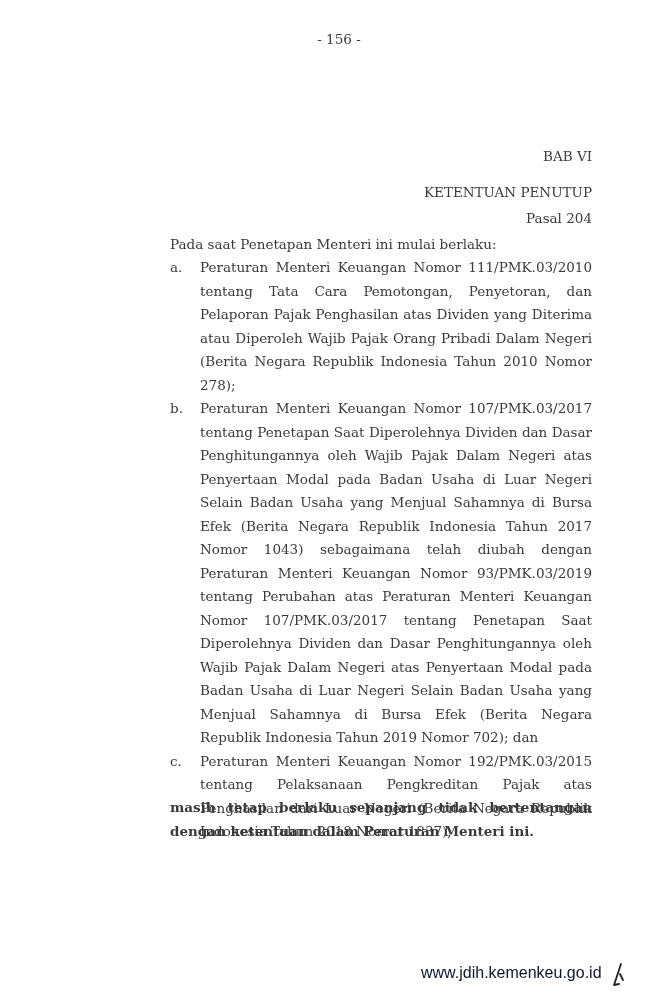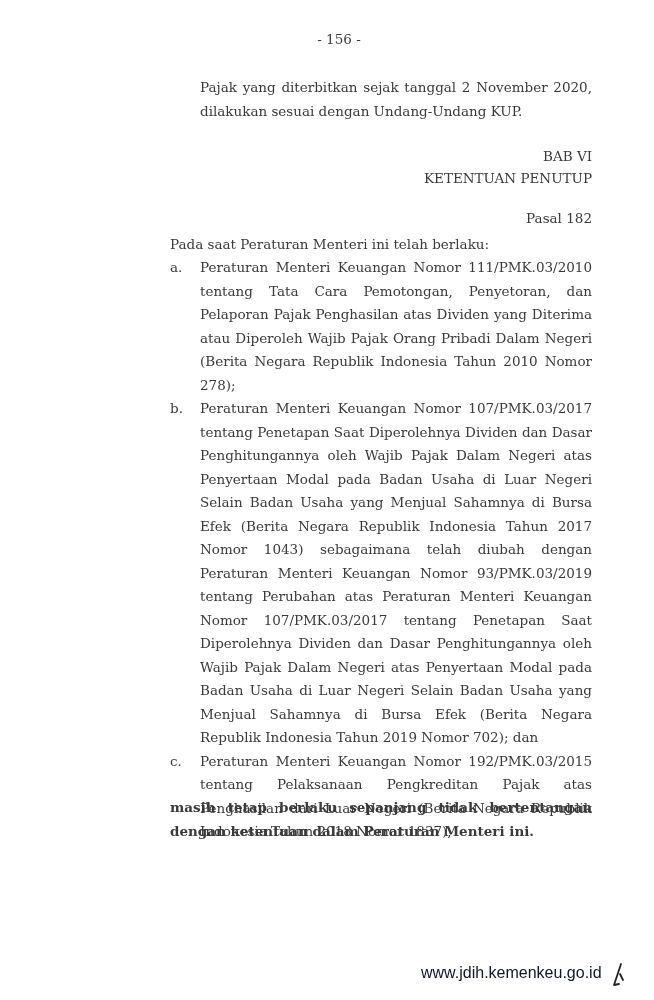--- a/index.html
+++ b/index.html
@@ -42,21 +42,21 @@
       width: 392px;
     }
     .center {
       position: absolute;
       left: 170px;
       width: 422px;
       text-align: right;
       font-size: 13.5px;
     }
     .bab { top: 148px; }
-    .bab-title { top: 170px; }
+    .bab-title { top: 184px; }
     .pasal { top: 210px; }
     .lead {
       top: 233px;
       left: 170px;
       width: 422px;
     }
     .list {
       position: absolute;
       left: 170px;
       top: 256px;
@@ -101,28 +101,27 @@
       height: 26px;
     }
   </style>
 </head>
 <body>
 
 <div class="page">
 
   <div class="page-number">- 156 -</div>
 
-  <p class="para intro" style="margin:0;">Pajak yang diterbitkan sejak tanggal 2 November 2020, dilakukan sesuai dengan Undang-Undang KUP.</p>
 
   <div class="center bab">BAB VI</div>
   <div class="center bab-title">KETENTUAN PENUTUP</div>
 
-  <div class="center pasal">Pasal 182</div>
+  <div class="center pasal">Pasal 204</div>
 
-  <p class="para lead" style="margin:0;">Pada saat Peraturan Menteri ini telah berlaku:</p>
+  <p class="para lead" style="margin:0;">Pada saat Penetapan Menteri ini mulai berlaku:</p>
 
   <ol class="list">
     <li class="list-item">
       <span class="list-marker">a.</span>
       <span>Peraturan Menteri Keuangan Nomor 111/PMK.03/2010 tentang Tata Cara Pemotongan, Penyetoran, dan Pelaporan Pajak Penghasilan atas Dividen yang Diterima atau Diperoleh Wajib Pajak Orang Pribadi Dalam Negeri (Berita Negara Republik Indonesia Tahun 2010 Nomor 278);</span>
     </li>
     <li class="list-item">
       <span class="list-marker">b.</span>
       <span>Peraturan Menteri Keuangan Nomor 107/PMK.03/2017 tentang Penetapan Saat Diperolehnya Dividen dan Dasar Penghitungannya oleh Wajib Pajak Dalam Negeri atas Penyertaan Modal pada Badan Usaha di Luar Negeri Selain Badan Usaha yang Menjual Sahamnya di Bursa Efek (Berita Negara Republik Indonesia Tahun 2017 Nomor 1043) sebagaimana telah diubah dengan Peraturan Menteri Keuangan Nomor 93/PMK.03/2019 tentang Perubahan atas Peraturan Menteri Keuangan Nomor 107/PMK.03/2017 tentang Penetapan Saat Diperolehnya Dividen dan Dasar Penghitungannya oleh Wajib Pajak Dalam Negeri atas Penyertaan Modal pada Badan Usaha di Luar Negeri Selain Badan Usaha yang Menjual Sahamnya di Bursa Efek (Berita Negara Republik Indonesia Tahun 2019 Nomor 702); dan</span>
     </li>

